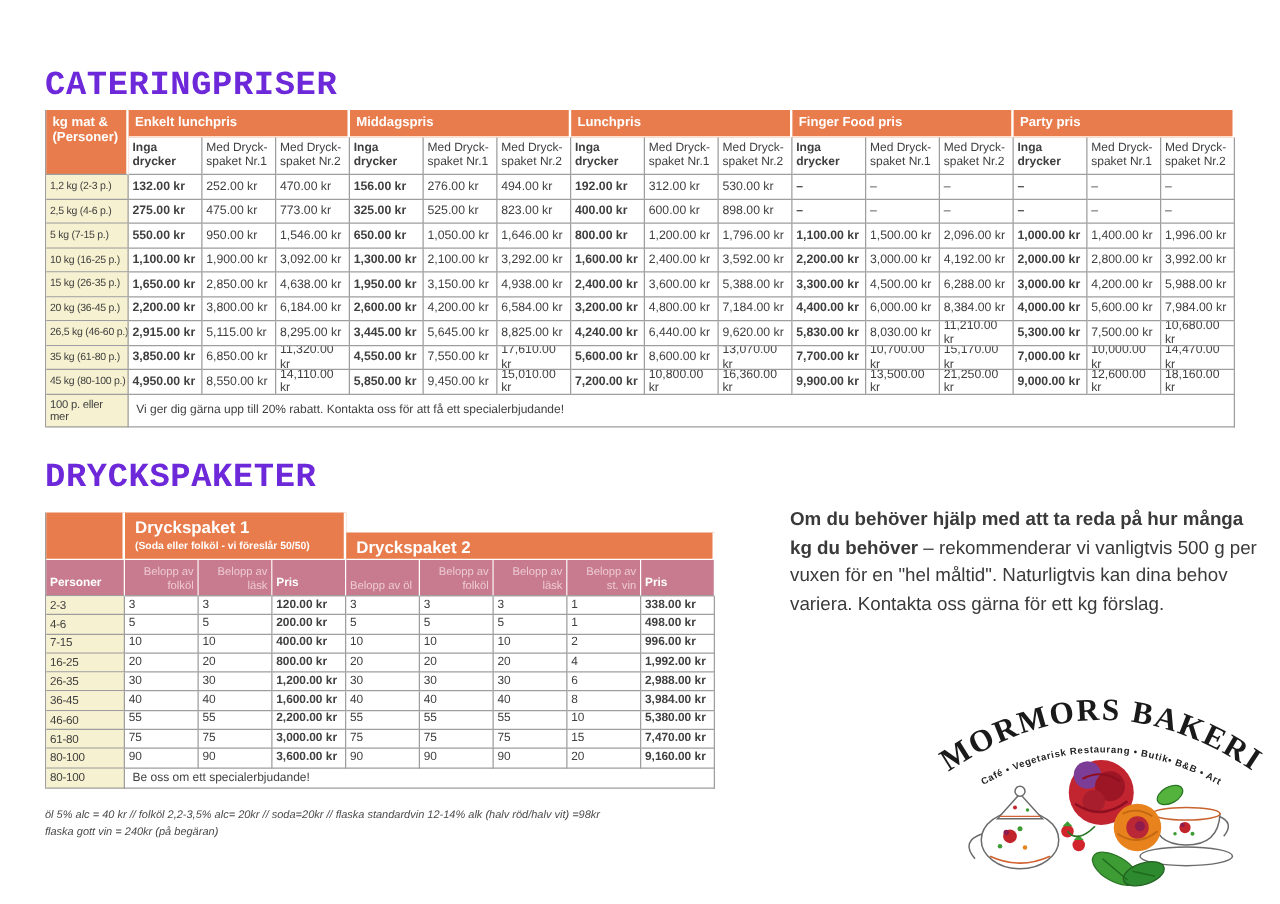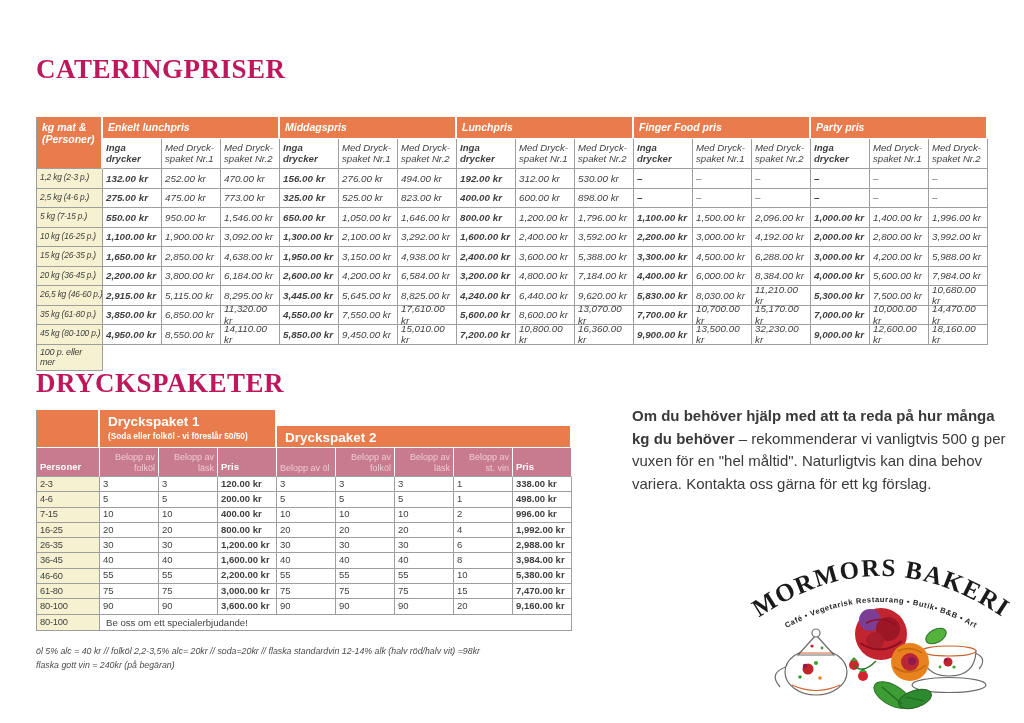--- a/index.html
+++ b/index.html
@@ -11,35 +11,34 @@
     --ink:#3f3f3f;
   }
   html,body{margin:0;padding:0;}
   body{
     width:1024px;height:723px;position:relative;background:#fff;
     font-family:"Liberation Sans", sans-serif;color:var(--ink);
     overflow:hidden;
   }
   .doc-title{
     position:absolute;left:36px;margin:0;
-    font-family:Liberation Serif, serif;font-weight:700;
-    font-size:27px;letter-spacing:0.5px;color:#be185d;
+    font-family:Liberation Mono, monospace;font-weight:700;
+    font-size:27px;letter-spacing:0.5px;color:#6d28d9;
   }
   #title-catering{top:54px;}
   #title-dryck{top:368px;}
 
   
   .catering-grid{
-    position:absolute;left:36px;top:117px;
+    position:absolute;left:36px;top:88px;
     display:grid;
     grid-template-columns:66px repeat(15,59px);
     grid-template-rows:22px 30px repeat(9,19.5px) 26px;
     font-size:9.8px;
     border-left:1px solid var(--grid);
-    font-style:italic;
   }
   .cell{
     box-sizing:border-box;display:flex;align-items:center;
     padding:1px 3px;overflow:hidden;
     border-right:1px solid var(--grid);border-bottom:1px solid var(--grid);
     line-height:1.15;
   }
   .cell.b{font-weight:bold;}
   .corner{
     background:var(--orange);color:#fff;font-weight:bold;font-size:10.5px;
@@ -266,25 +265,26 @@
     <div class="cell c">8,550.00 kr</div>
     <div class="cell c">14,110.00 kr</div>
     <div class="cell c b">5,850.00 kr</div>
     <div class="cell c">9,450.00 kr</div>
     <div class="cell c">15,010.00 kr</div>
     <div class="cell c b">7,200.00 kr</div>
     <div class="cell c">10,800.00 kr</div>
     <div class="cell c">16,360.00 kr</div>
     <div class="cell c b">9,900.00 kr</div>
     <div class="cell c">13,500.00 kr</div>
-    <div class="cell c">32,230.00 kr</div>
+    <div class="cell c">21,250.00 kr</div>
     <div class="cell c b">9,000.00 kr</div>
     <div class="cell c">12,600.00 kr</div>
     <div class="cell c">18,160.00 kr</div>
     <div class="cell rl wrap">100 p. eller mer</div>
+    <div class="cell note" style="grid-column: span 15;">Vi ger dig gärna upp till 20% rabatt. Kontakta oss för att få ett specialerbjudande!</div>
   </div>
 
 <h1 class="doc-title" id="title-dryck">DRYCKSPAKETER</h1>
 
 <div class="drink-grid">
     <div class="cell oc"></div>
     <div class="cell pkg" style="grid-column: span 3;">
       <div class="pt">Dryckspaket 1</div>
       <div class="ps">(Soda eller folköl - vi föreslår 50/50)</div>
     </div>

